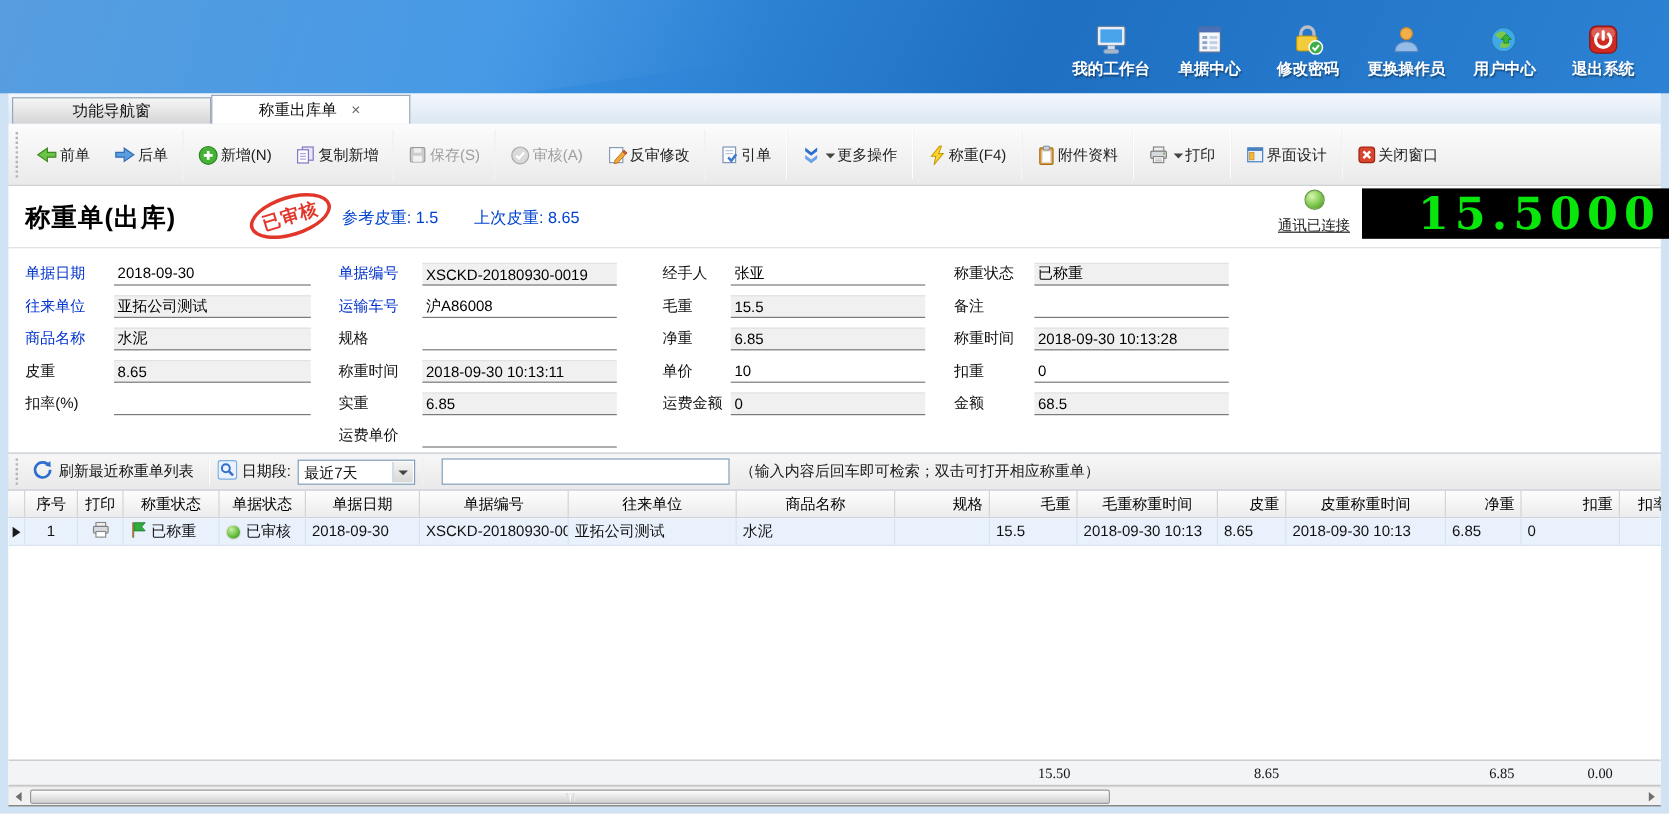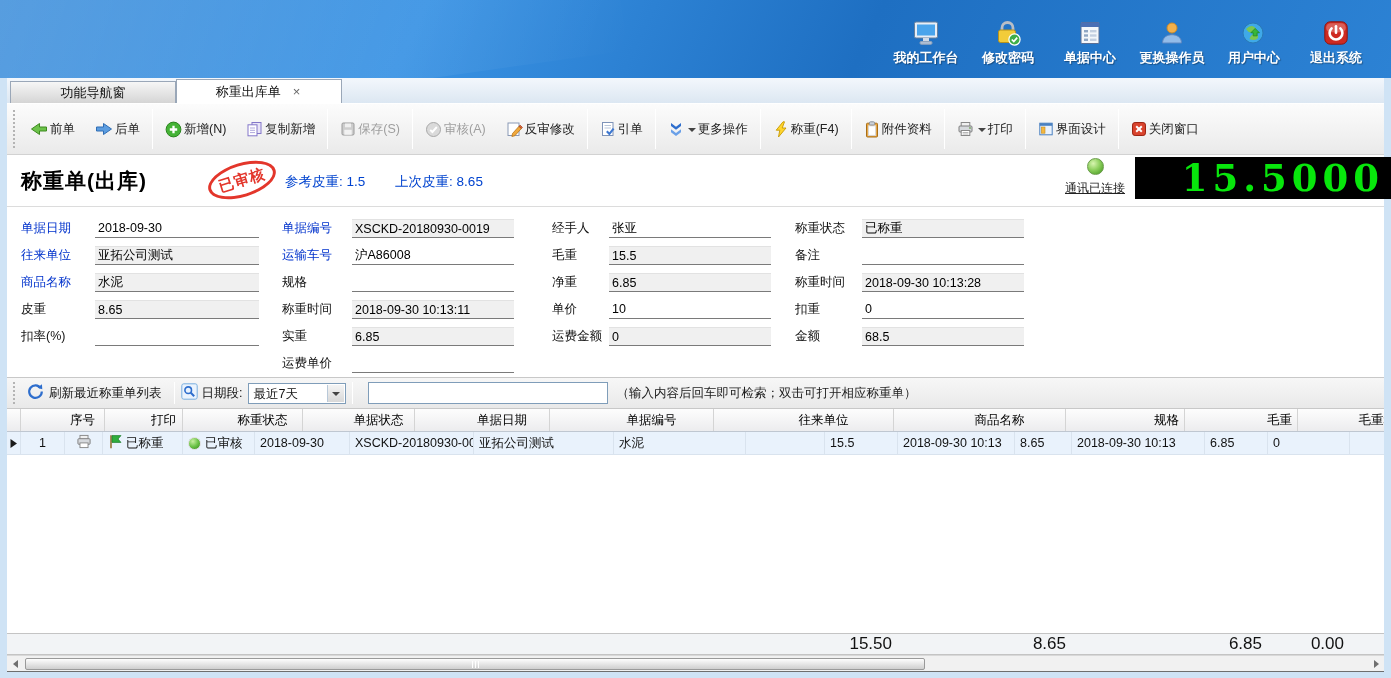--- a/index.html
+++ b/index.html
@@ -81,27 +81,27 @@
   .f-label { font-size:12.5px; margin:0 6px 0 4px; white-space:nowrap; }
   .combo { position:relative; width:98px; height:21px; background:#fff; border:1px solid #7f9db9; cursor:pointer; }
   .combo-val { position:absolute; left:4px; top:2px; font-size:12.5px; }
   .combo-btn { position:absolute; right:1px; top:1px; bottom:1px; width:17px; background:linear-gradient(180deg,#f4f4f4,#d8d8d8);
     border-left:1px solid #b9c9d9; display:flex; align-items:center; justify-content:center; }
   .search { width:240px; height:22px; border:1px solid #7f9db9; margin-left:9px; padding:0 4px; font-size:12.5px; outline:none; }
   .hint { margin-left:8px; font-size:12.5px; color:#1a1a1a; white-space:nowrap; }
 
   
   .grid { height:246px; background:#fff; display:flex; flex-direction:column; overflow:hidden; }
-  .g-header { height:23px; display:flex; flex:none; background:linear-gradient(180deg,#fdfdfd,#ececee); border-bottom:1px solid #bfc7d1;gap:40px; }
+  .g-header { height:23px; display:flex; flex:none; background:linear-gradient(180deg,#fdfdfd,#ececee); border-bottom:1px solid #bfc7d1; }
   .g-hcell { height:100%; border-right:1px solid #d4d4d4; font-size:12.5px; color:#000; display:flex; align-items:center; padding:0 5px; white-space:nowrap; overflow:hidden; flex:none; }
   .g-body { flex:1; background:#fff; overflow:hidden; }
   .g-row { height:23px; display:flex; background:#e9f2fc; border-bottom:1px solid #d9e3ee; cursor:pointer; }
   .g-cell { height:100%; border-right:1px solid #d9e3ee; font-size:12.5px; display:flex; align-items:center; gap:4px; padding:0 5px; white-space:nowrap; overflow:hidden; flex:none; }
   .g-summary { height:22px; flex:none; display:flex; background:#f2f4f6; border-top:1px solid #c4c4c4; border-bottom:1px solid #c4c4c4; }
-  .g-scell { height:100%; font-size:17px; display:flex; align-items:center; padding:0 8px; flex:none; }
+  .g-scell { height:100%; font-size:12px; display:flex; align-items:center; padding:0 8px; flex:none;font-family:Liberation Serif, serif; }
   .ball { display:inline-block; width:13px; height:13px; border-radius:50%;
     background:radial-gradient(circle at 35% 30%, #c8efa0, #6dc348 50%, #3f9422 90%); border:1px solid #ddd; flex:none; }
   .marker { color:#111; font-size:10px; }
 
   
   .hscroll { position:relative; height:17px; background:#f1f1f1; border-top:1px solid #d8d8d8; border-bottom:1px solid #6e6e6e; }
   .hs-btn { position:absolute; top:1px; width:16px; height:14px; display:flex; align-items:center; justify-content:center; cursor:pointer; }
   .hs-btn.left { left:0; } .hs-btn.right { right:0; }
   .tri-l { width:0;height:0;border-top:4px solid transparent;border-bottom:4px solid transparent;border-right:5px solid #6f6f6f; }
   .tri-r { width:0;height:0;border-top:4px solid transparent;border-bottom:4px solid transparent;border-left:5px solid #6f6f6f; }
@@ -122,43 +122,43 @@
               <rect x="2.5" y="2" width="23" height="16" rx="1.5" fill="#e7eef7" stroke="#67809c"></rect>
               <rect x="5" y="4.5" width="18" height="11" fill="#49a4ec"></rect>
               <rect x="11" y="18" width="6" height="3.5" fill="#cfdae8"></rect>
               <rect x="8" y="21.5" width="12" height="2.8" rx="1.2" fill="#aebfd4" stroke="#8fa3bc"></rect>
             </svg>
           </span>
           <span class="ni-label">我的工作台</span>
         </div>
         <div class="nav-item">
           <span class="nav-ico">
-            <svg width="28" height="26" viewBox="0 0 28 26">
-              <path d="M8 11 V8 a5.5 5.5 0 0 1 11 0 v3" fill="none" stroke="#b9bec6" stroke-width="2.8"></path>
-              <rect x="4.5" y="10" width="17" height="12.5" rx="2" fill="#f2cc3a" stroke="#b8921a"></rect>
-              <circle cx="20.5" cy="19.5" r="5.6" fill="#3fae49" stroke="#fff" stroke-width="1.2"></circle>
-              <path d="M17.8 19.5 l2 2.1 3.4-4" stroke="#fff" stroke-width="1.7" fill="none"></path>
-            </svg>
-          </span>
-          <span class="ni-label">修改密码</span>
-        </div>
-        <div class="nav-item">
-          <span class="nav-ico">
             <svg width="26" height="26" viewBox="0 0 26 26">
               <rect x="4" y="2.5" width="18" height="21" rx="1" fill="#f4f7fb" stroke="#5a6e94"></rect>
               <rect x="4" y="2.5" width="18" height="4.5" fill="#4a6fb5"></rect>
               <rect x="7" y="10" width="4" height="2.4" fill="#8fa6c4"></rect>
               <rect x="13" y="10" width="6.5" height="2.4" fill="#c3cfe0"></rect>
               <rect x="7" y="14.3" width="4" height="2.4" fill="#8fa6c4"></rect>
               <rect x="13" y="14.3" width="6.5" height="2.4" fill="#c3cfe0"></rect>
               <rect x="7" y="18.6" width="4" height="2.4" fill="#8fa6c4"></rect>
               <rect x="13" y="18.6" width="6.5" height="2.4" fill="#c3cfe0"></rect>
             </svg>
           </span>
           <span class="ni-label">单据中心</span>
+        </div>
+        <div class="nav-item">
+          <span class="nav-ico">
+            <svg width="28" height="26" viewBox="0 0 28 26">
+              <path d="M8 11 V8 a5.5 5.5 0 0 1 11 0 v3" fill="none" stroke="#b9bec6" stroke-width="2.8"></path>
+              <rect x="4.5" y="10" width="17" height="12.5" rx="2" fill="#f2cc3a" stroke="#b8921a"></rect>
+              <circle cx="20.5" cy="19.5" r="5.6" fill="#3fae49" stroke="#fff" stroke-width="1.2"></circle>
+              <path d="M17.8 19.5 l2 2.1 3.4-4" stroke="#fff" stroke-width="1.7" fill="none"></path>
+            </svg>
+          </span>
+          <span class="ni-label">修改密码</span>
         </div>
         <div class="nav-item">
           <span class="nav-ico">
             <svg width="26" height="26" viewBox="0 0 26 26">
               <circle cx="13" cy="8" r="5" fill="#f3b04a" stroke="#c98a2b"></circle>
               <path d="M3.5 23 c0-5.5 4.3-8.3 9.5-8.3 s9.5 2.8 9.5 8.3 z" fill="#93bce9" stroke="#5d87c0"></path>
             </svg>
           </span>
           <span class="ni-label">更换操作员</span>
         </div>

